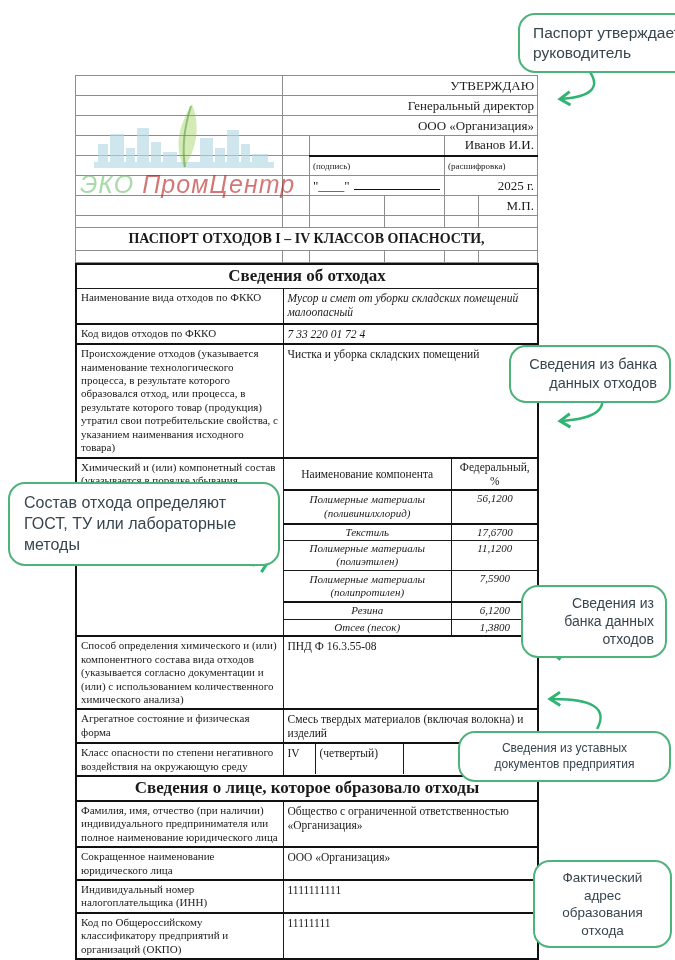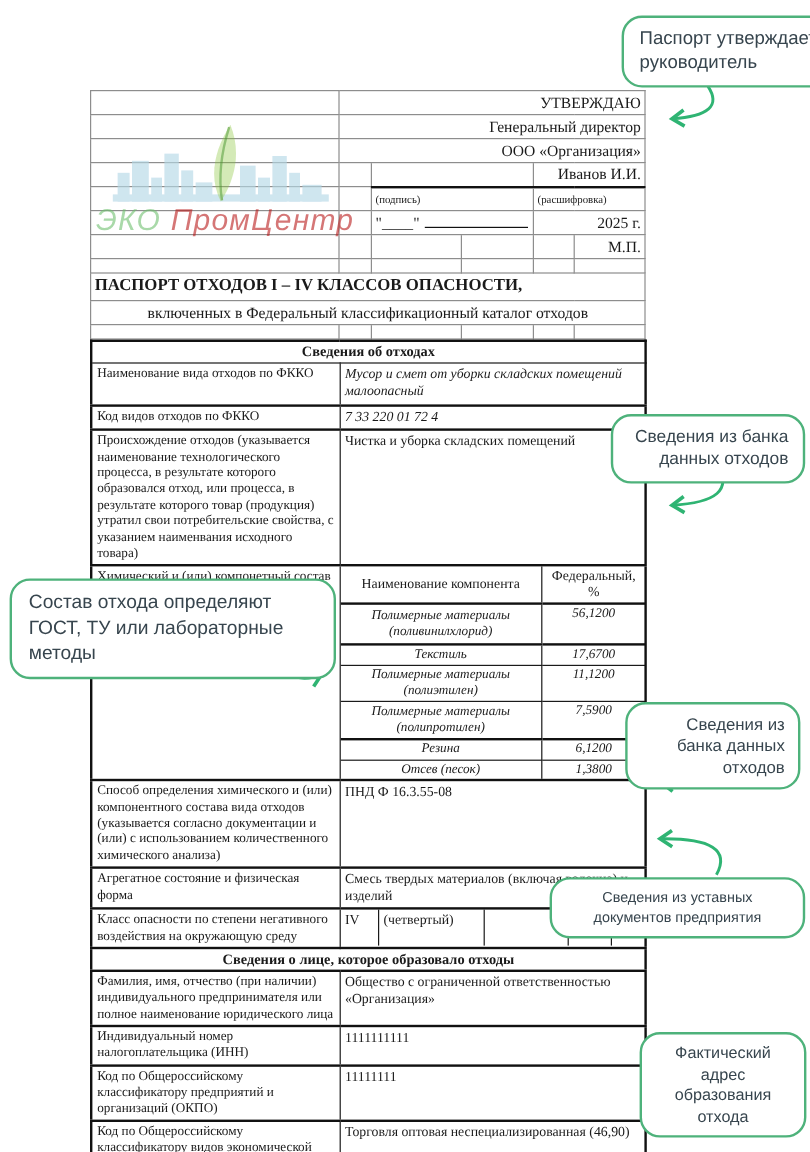--- a/index.html
+++ b/index.html
@@ -12,30 +12,30 @@
 
   table { border-collapse:collapse; width:462px; table-layout:fixed; }
 
   
   .hdr td { border:1px solid #8d8d8d; font-size:13px; padding:0 3px; height:20px;
             vertical-align:middle; white-space:nowrap; overflow:hidden; }
   .hdr .r { text-align:right; }
   .hdr .c { text-align:left; }
   .hdr .cap { font-size:9px; height:14px; color:#222; }
   .hdr .sigline { border-bottom:2px solid #111 !important; }
-  .hdr .title1 { font-weight:bold; font-size:14px; height:23px; white-space:normal; }
+  .hdr .title1 { font-weight:bold; text-align:center; font-size:14px; height:23px; white-space:normal; }
   .hdr .title2 { text-align:center; font-size:13px; height:20px; white-space:normal; }
   .hdr .gap { height:12px; }
   .dline { display:inline-block; width:86px; border-bottom:1px solid #111; height:11px; margin-left:4px; }
 
   
   .main td, .main th { border:1px solid #1a1a1a; vertical-align:top; padding:2px 4px;
                        font-size:11px; line-height:1.22; text-align:left; font-weight:normal; }
   .main { border:2px solid #111; }
-  .main .sect { font-weight:bold; text-align:center; font-size:12px; padding:1px 2px; }
+  .main .sect { font-weight:bold; text-align:center; font-size:17px; padding:1px 2px; }
   .main .lbl { width:207px; }
   .main .val { font-size:11.5px; }
   .bi { font-weight:bold; font-style:italic; }
   .thick-top td { border-top:2px solid #111; }
   .nopad { padding:0 !important;border-radius:28px; }
 
   
   .comp { width:100%; border-collapse:collapse; table-layout:fixed; }
   .comp td { border:1px solid #1a1a1a; text-align:center; vertical-align:middle; padding:1px 3px; }
   .comp tr:first-child td { border-top:none; font-size:11.5px; }
@@ -156,23 +156,20 @@
             <td class="gap"></td>
             <td class="gap"></td>
             <td class="gap"></td>
             <td class="gap"></td>
             <td class="gap"></td>
             <td class="gap"></td>
           </tr>
       <tr>
             <td colspan="6" class="title1">ПАСПОРТ ОТХОДОВ I – IV КЛАССОВ ОПАСНОСТИ,</td>
           </tr>
-      <tr>
-            <td colspan="6" class="title2">включенных в Федеральный классификационный каталог отходов</td>
-          </tr>
       <tr class="gap">
             <td class="gap"></td>
             <td class="gap"></td>
             <td class="gap"></td>
             <td class="gap"></td>
             <td class="gap"></td>
             <td class="gap"></td>
           </tr>
     </tbody>
       </table>
@@ -268,20 +265,24 @@
         </td>
           </tr>
 
       <tr class="thick-top">
             <td colspan="2" class="sect">Сведения о лице, которое образовало отходы</td>
           </tr>
 
       <tr class="thick-top" style="height:42px">
             <td class="lbl">Фамилия, имя, отчество (при наличии) индивидуального предпринимателя или полное наименование юридического лица</td>
           <td class="val">Общество с ограниченной ответственностью «Организация»</td>
+          </tr>
+      <tr class="thick-top" style="height:32px">
+            <td class="lbl">Сокращенное наименование юридического лица</td>
+          <td class="val">ООО «Организация»</td>
           </tr>
       <tr class="thick-top" style="height:30px">
             <td class="lbl">Индивидуальный номер налогоплательщика (ИНН)</td>
           <td class="val">1111111111</td>
           </tr>
       <tr class="thick-top" style="height:32px">
             <td class="lbl">Код по Общероссийскому классификатору предприятий и организаций  (ОКПО)</td>
           <td class="val">11111111</td>
           </tr>
       <tr class="thick-top" style="height:40px">

